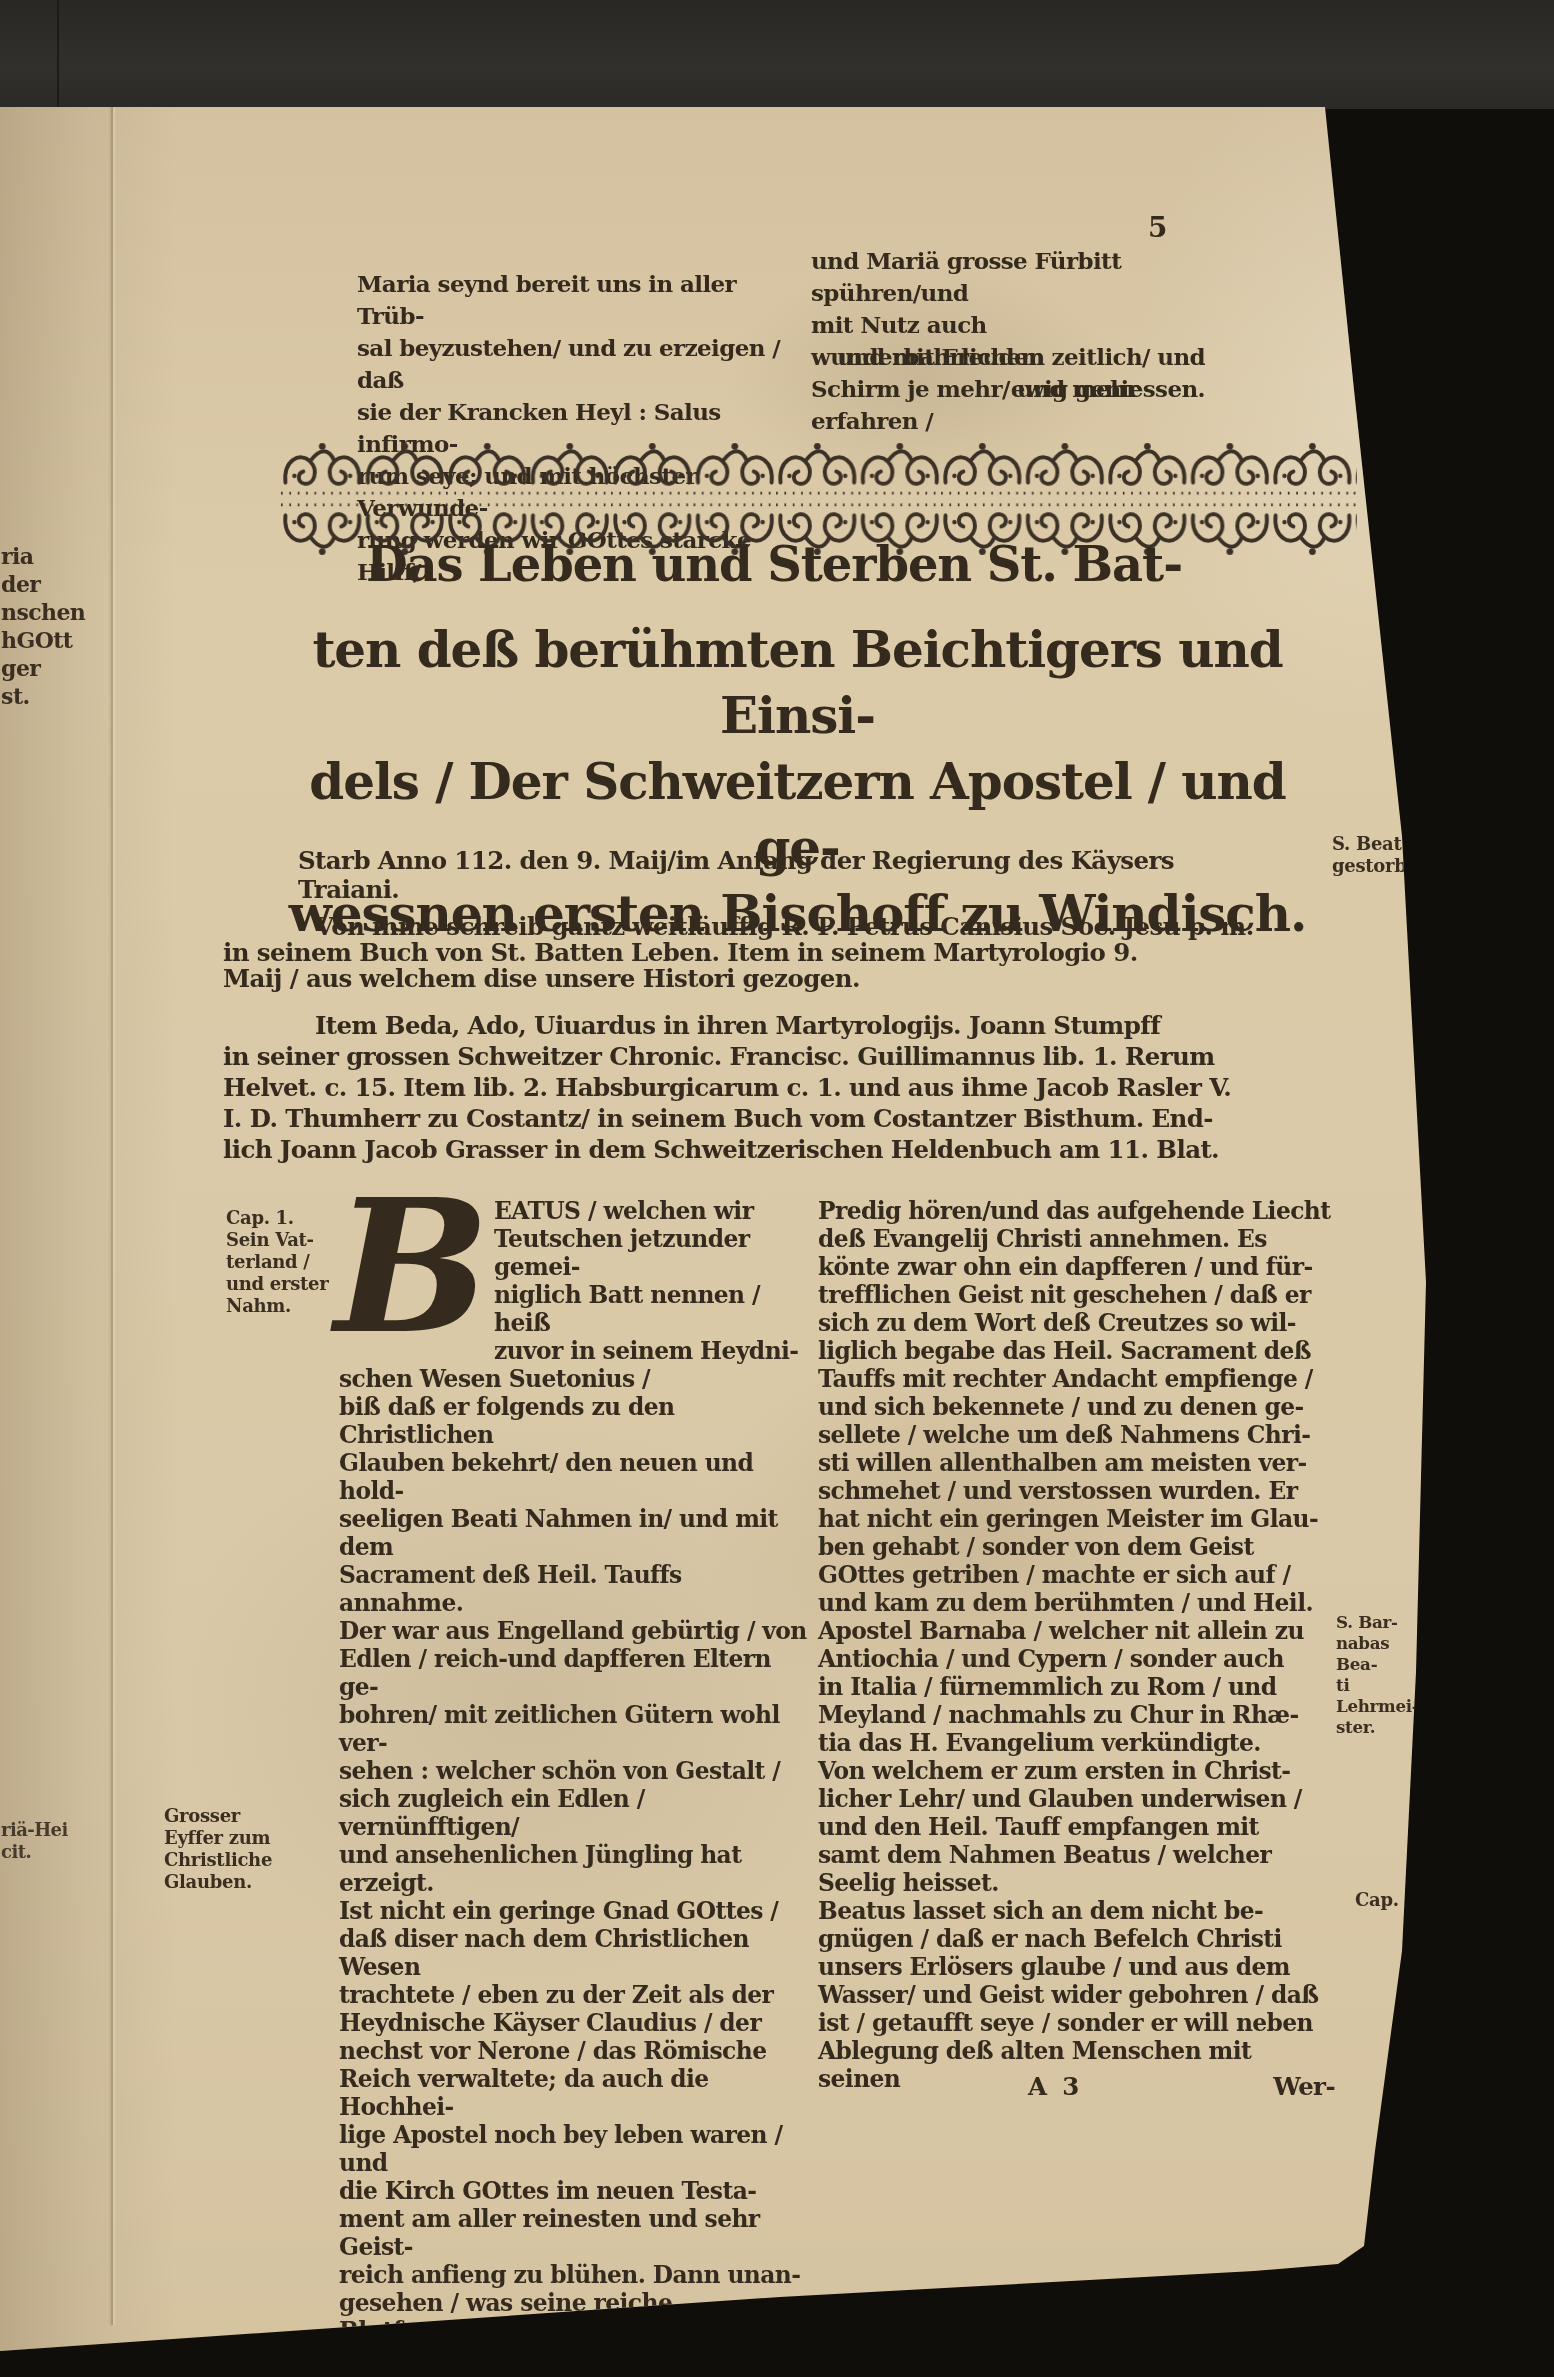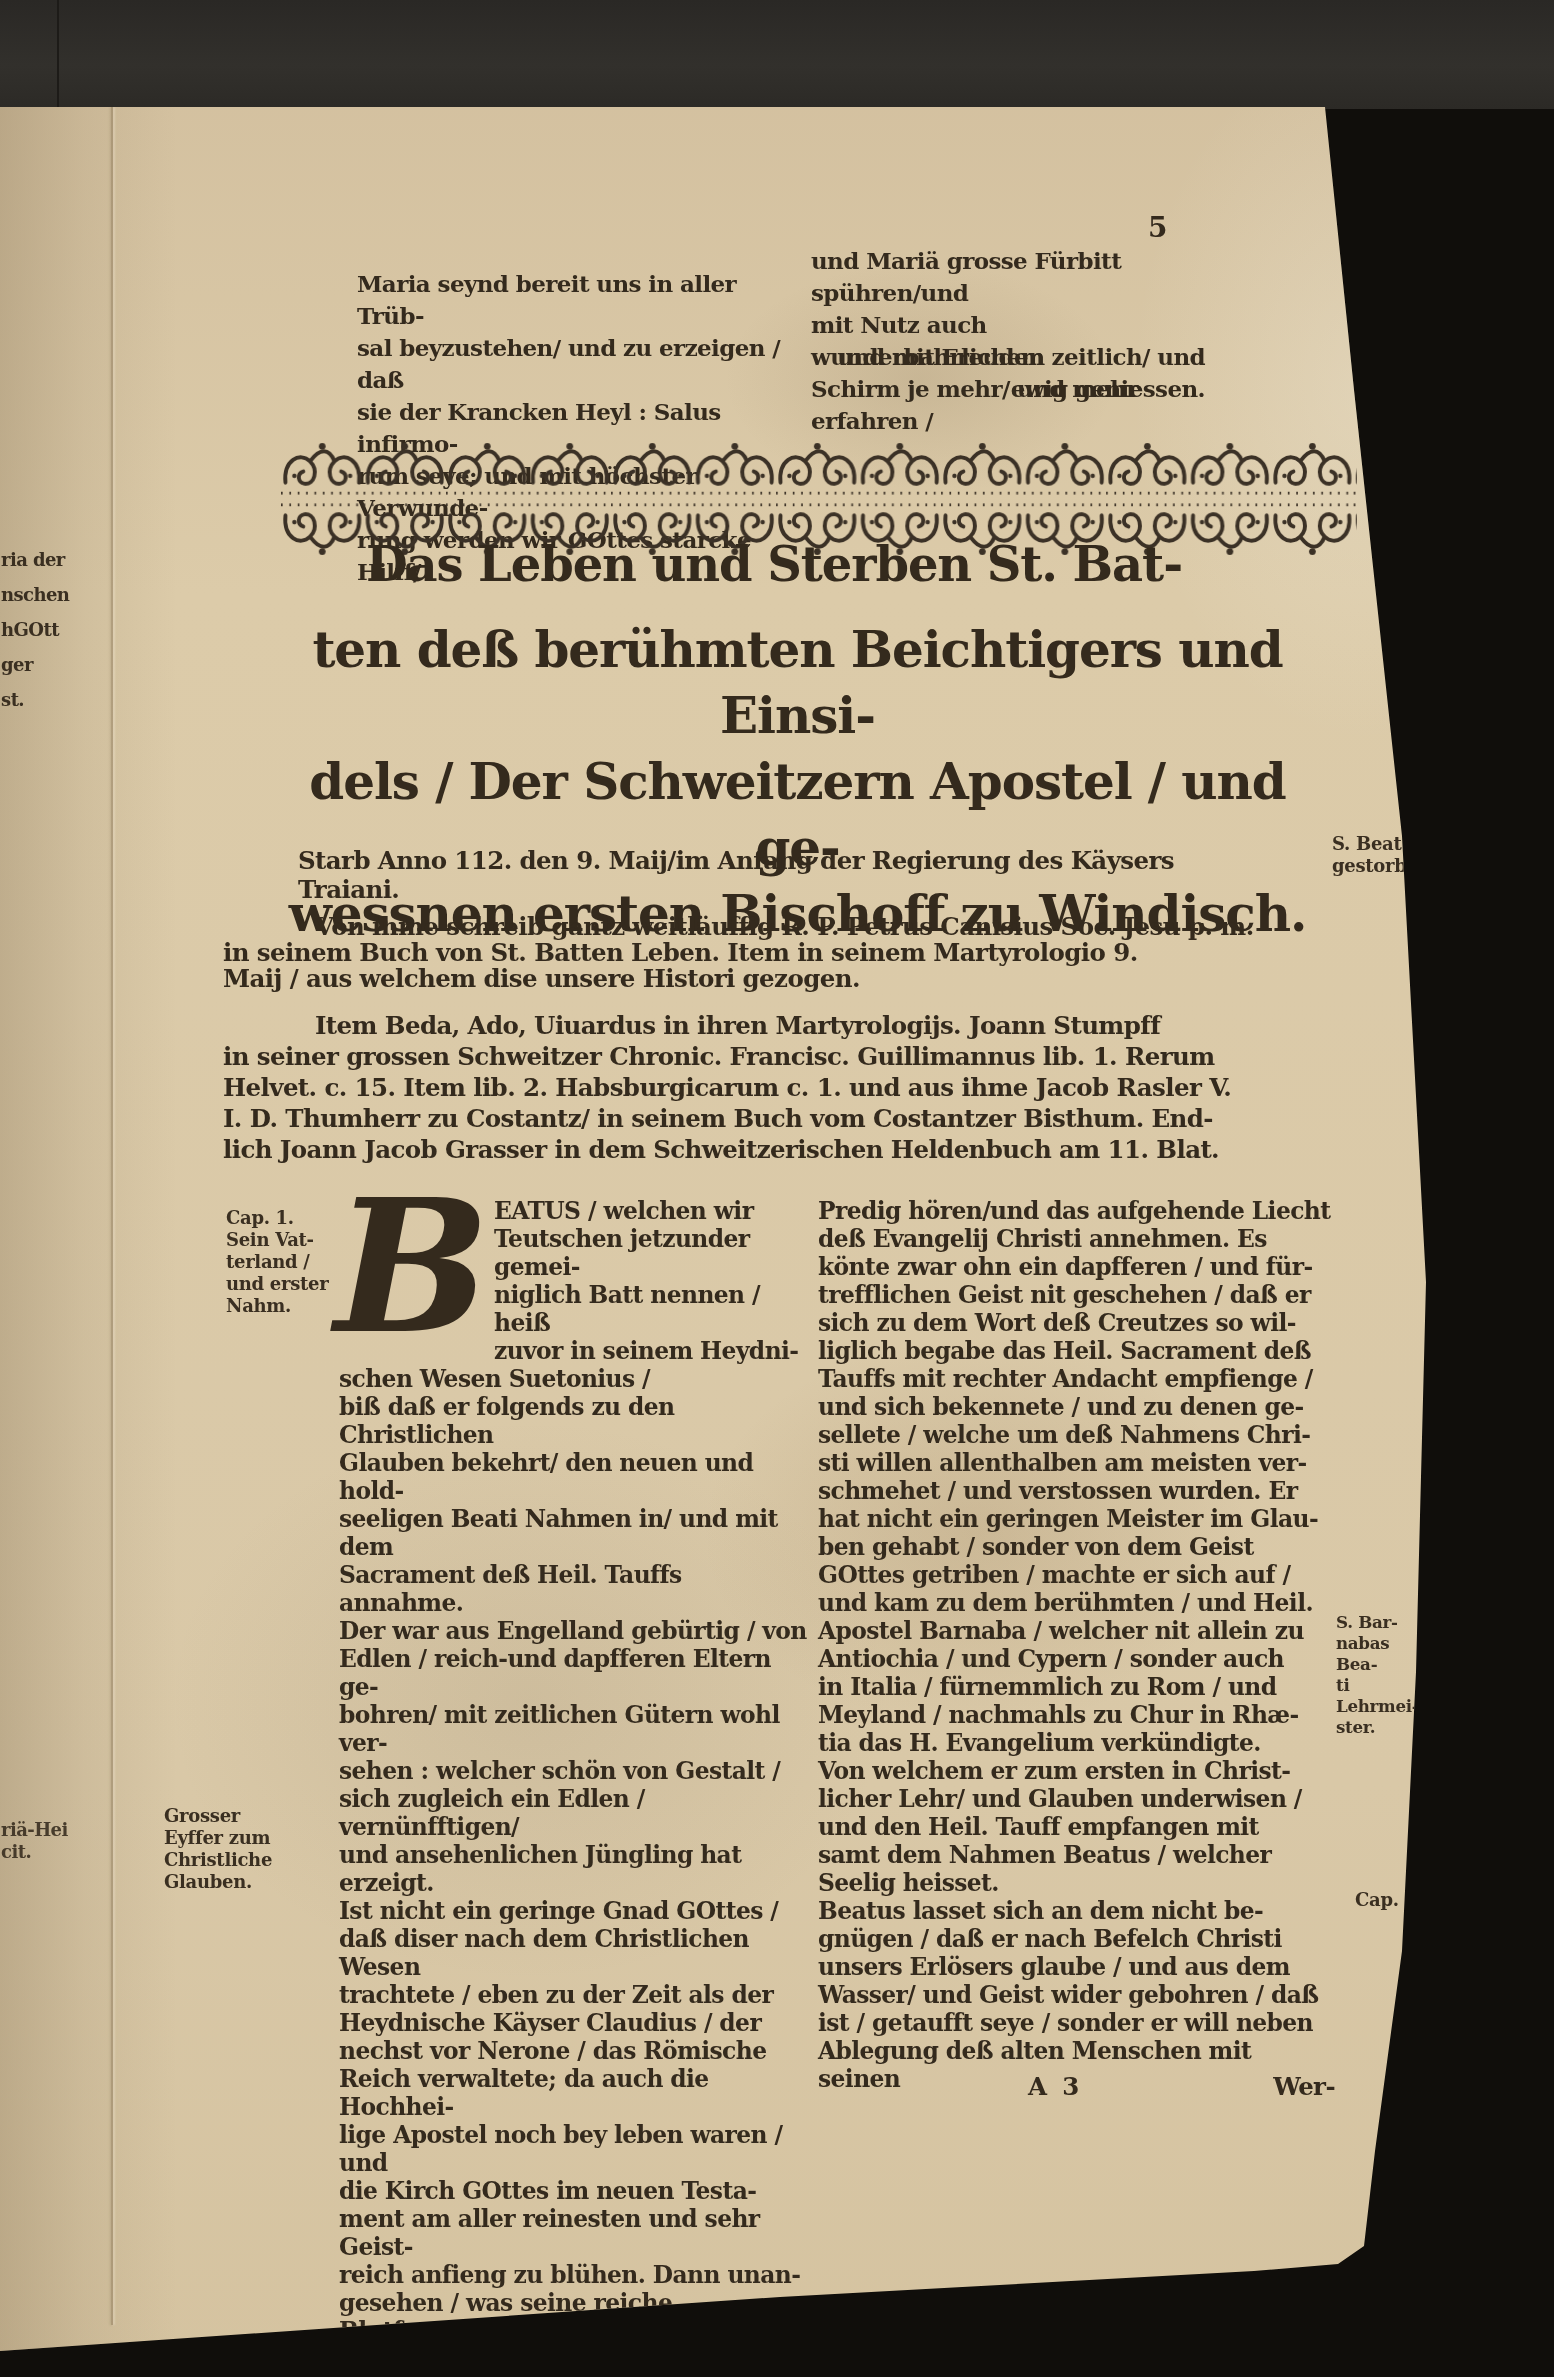--- a/index.html
+++ b/index.html
@@ -52,21 +52,21 @@
   .note-barnabas{left:1336px;top:1612px;width:95px;font-size:16.7px;line-height:21px;}
   .note-cap2{left:1355px;top:1889px;width:89px;}
   
   .col-left{position:absolute;left:339px;top:1197px;width:471px;font-size:23.4px;line-height:28px;}
   .col-right{position:absolute;left:818px;top:1197px;width:518px;font-size:23.4px;line-height:28px;}
   .dropcap{float:left;width:146px;height:139px;margin:2.2px 9px 0 0;
            font-size:184px;line-height:134px;font-style:italic;font-weight:bold;text-indent:-4.5px;}
   .sig{position:absolute;left:1028px;top:2072px;font-size:24.5px;font-weight:bold;letter-spacing:3.3px;}
   .catchword{position:absolute;left:1215px;top:2072px;width:120px;text-align:right;font-size:24.5px;font-weight:bold;}
   
-  .gutter-frag{position:absolute;font-size:18px;line-height:35px;font-weight:bold;color:#3a2f21;}
+  .gutter-frag{position:absolute;font-size:22px;line-height:28px;font-weight:bold;color:#3a2f21;}
   .frag-top{left:1.1px;top:542px;width:72px;}
   .frag-bottom{left:1.1px;top:1819px;width:67px;font-size:18px;line-height:22px;opacity:.9;}
 </style>
 </head>
 <body>
 
 <div class="stage">
   <div class="top-band"></div>
   <div class="top-band-seam"></div>
 

